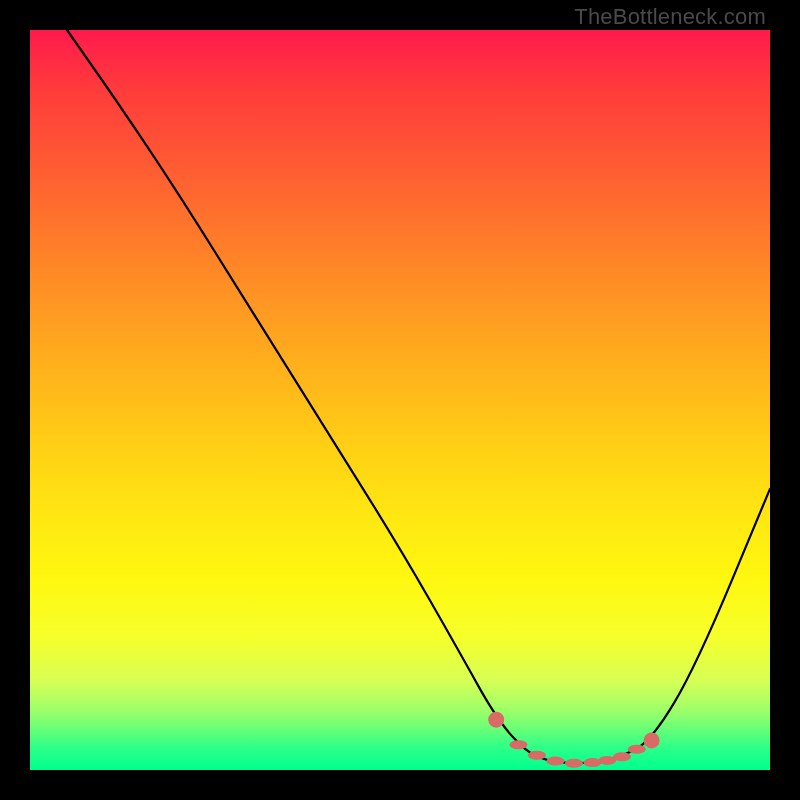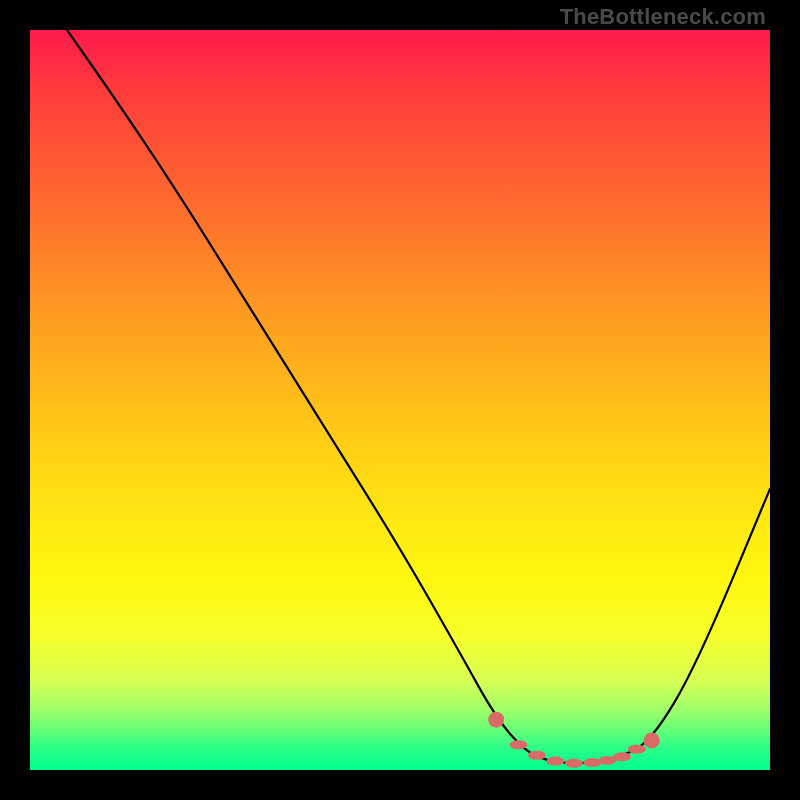--- a/index.html
+++ b/index.html
@@ -41,21 +41,21 @@
       #2cff88 97%,
       #00ff8f 100%
     );
   }
   .watermark {
     position: absolute;
     top: 4px;
     right: 34px;
     font-family: Arial, Helvetica, sans-serif;
     font-size: 22px;
-    font-weight: 700;
+    font-weight: 400;
     color: #4a4a4a;
     letter-spacing: 0.2px;
     user-select: none;
   }
   svg.curve {
     position: absolute;
     left: 30px;
     top: 30px;
     width: 740px;
     height: 740px;

